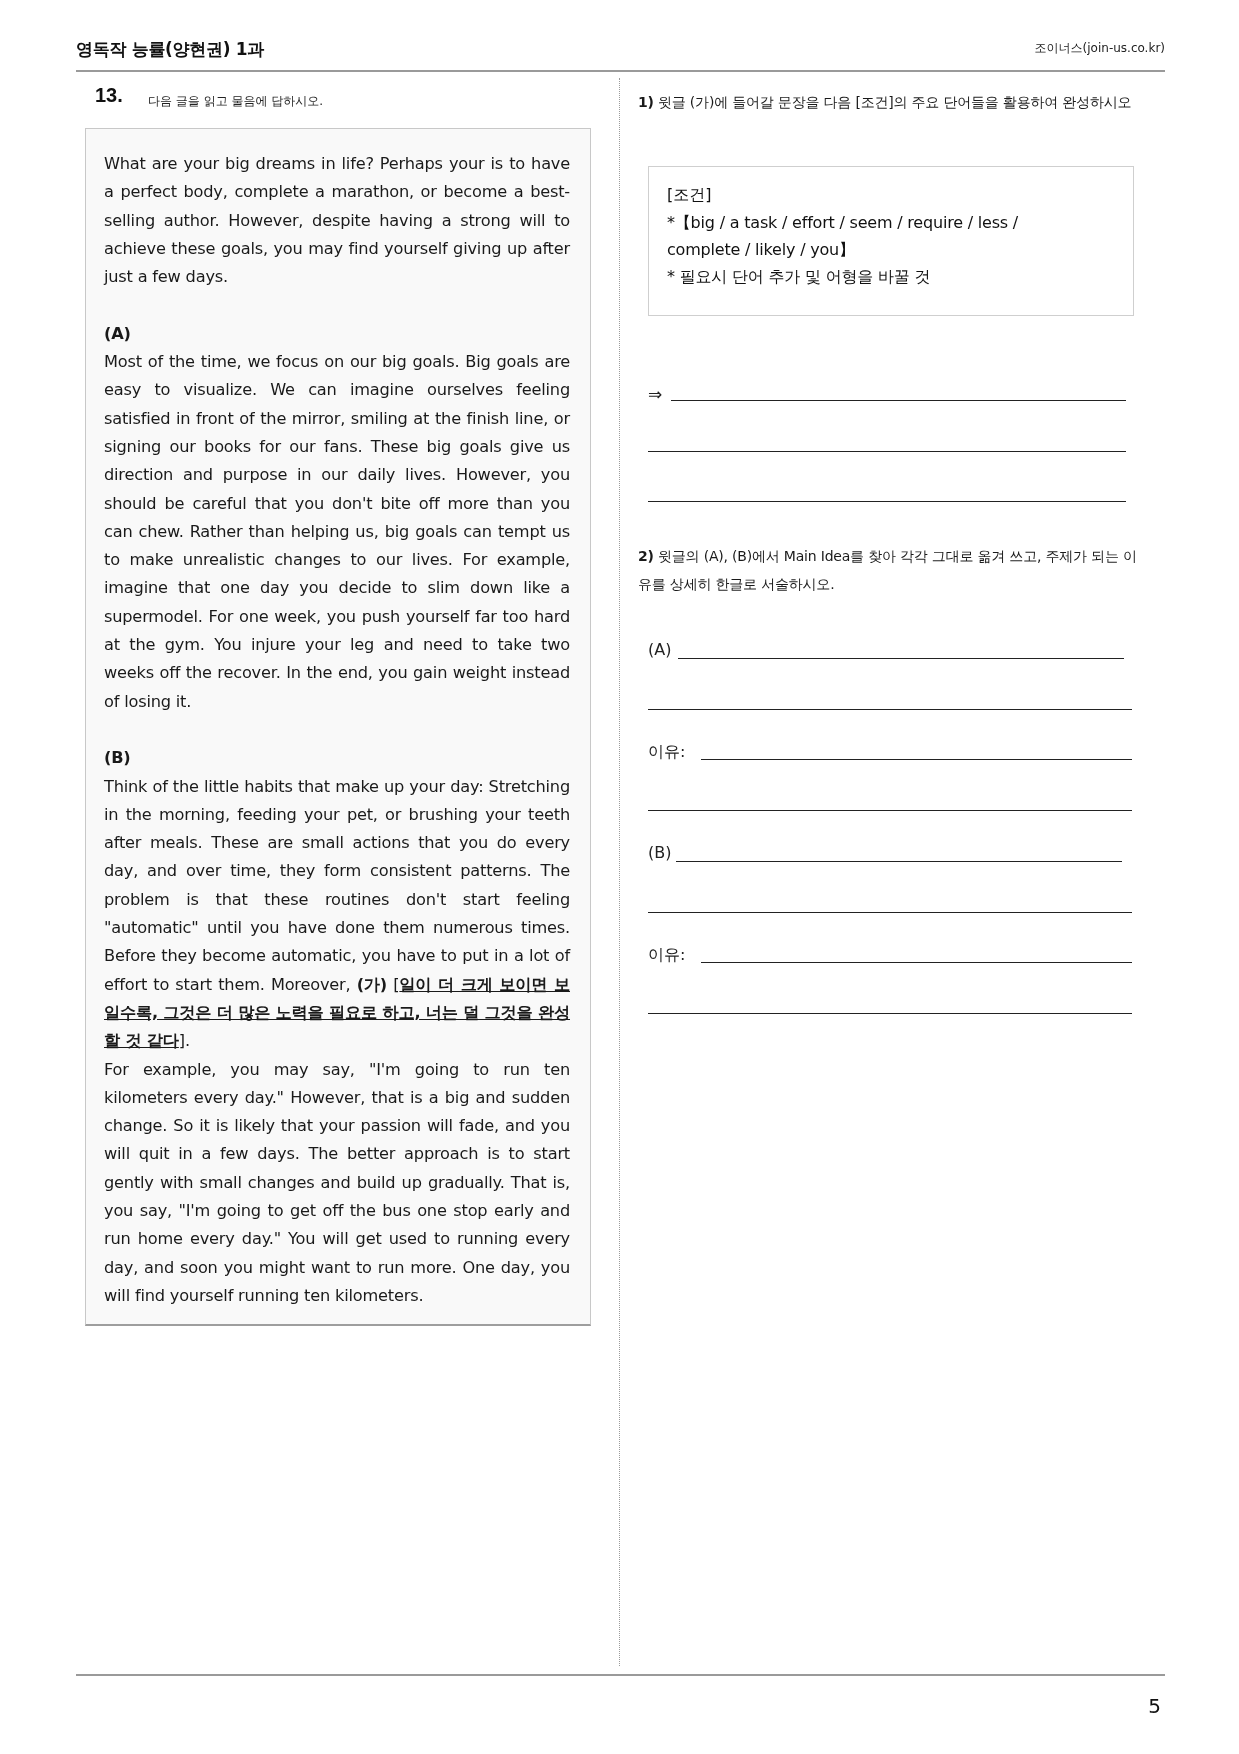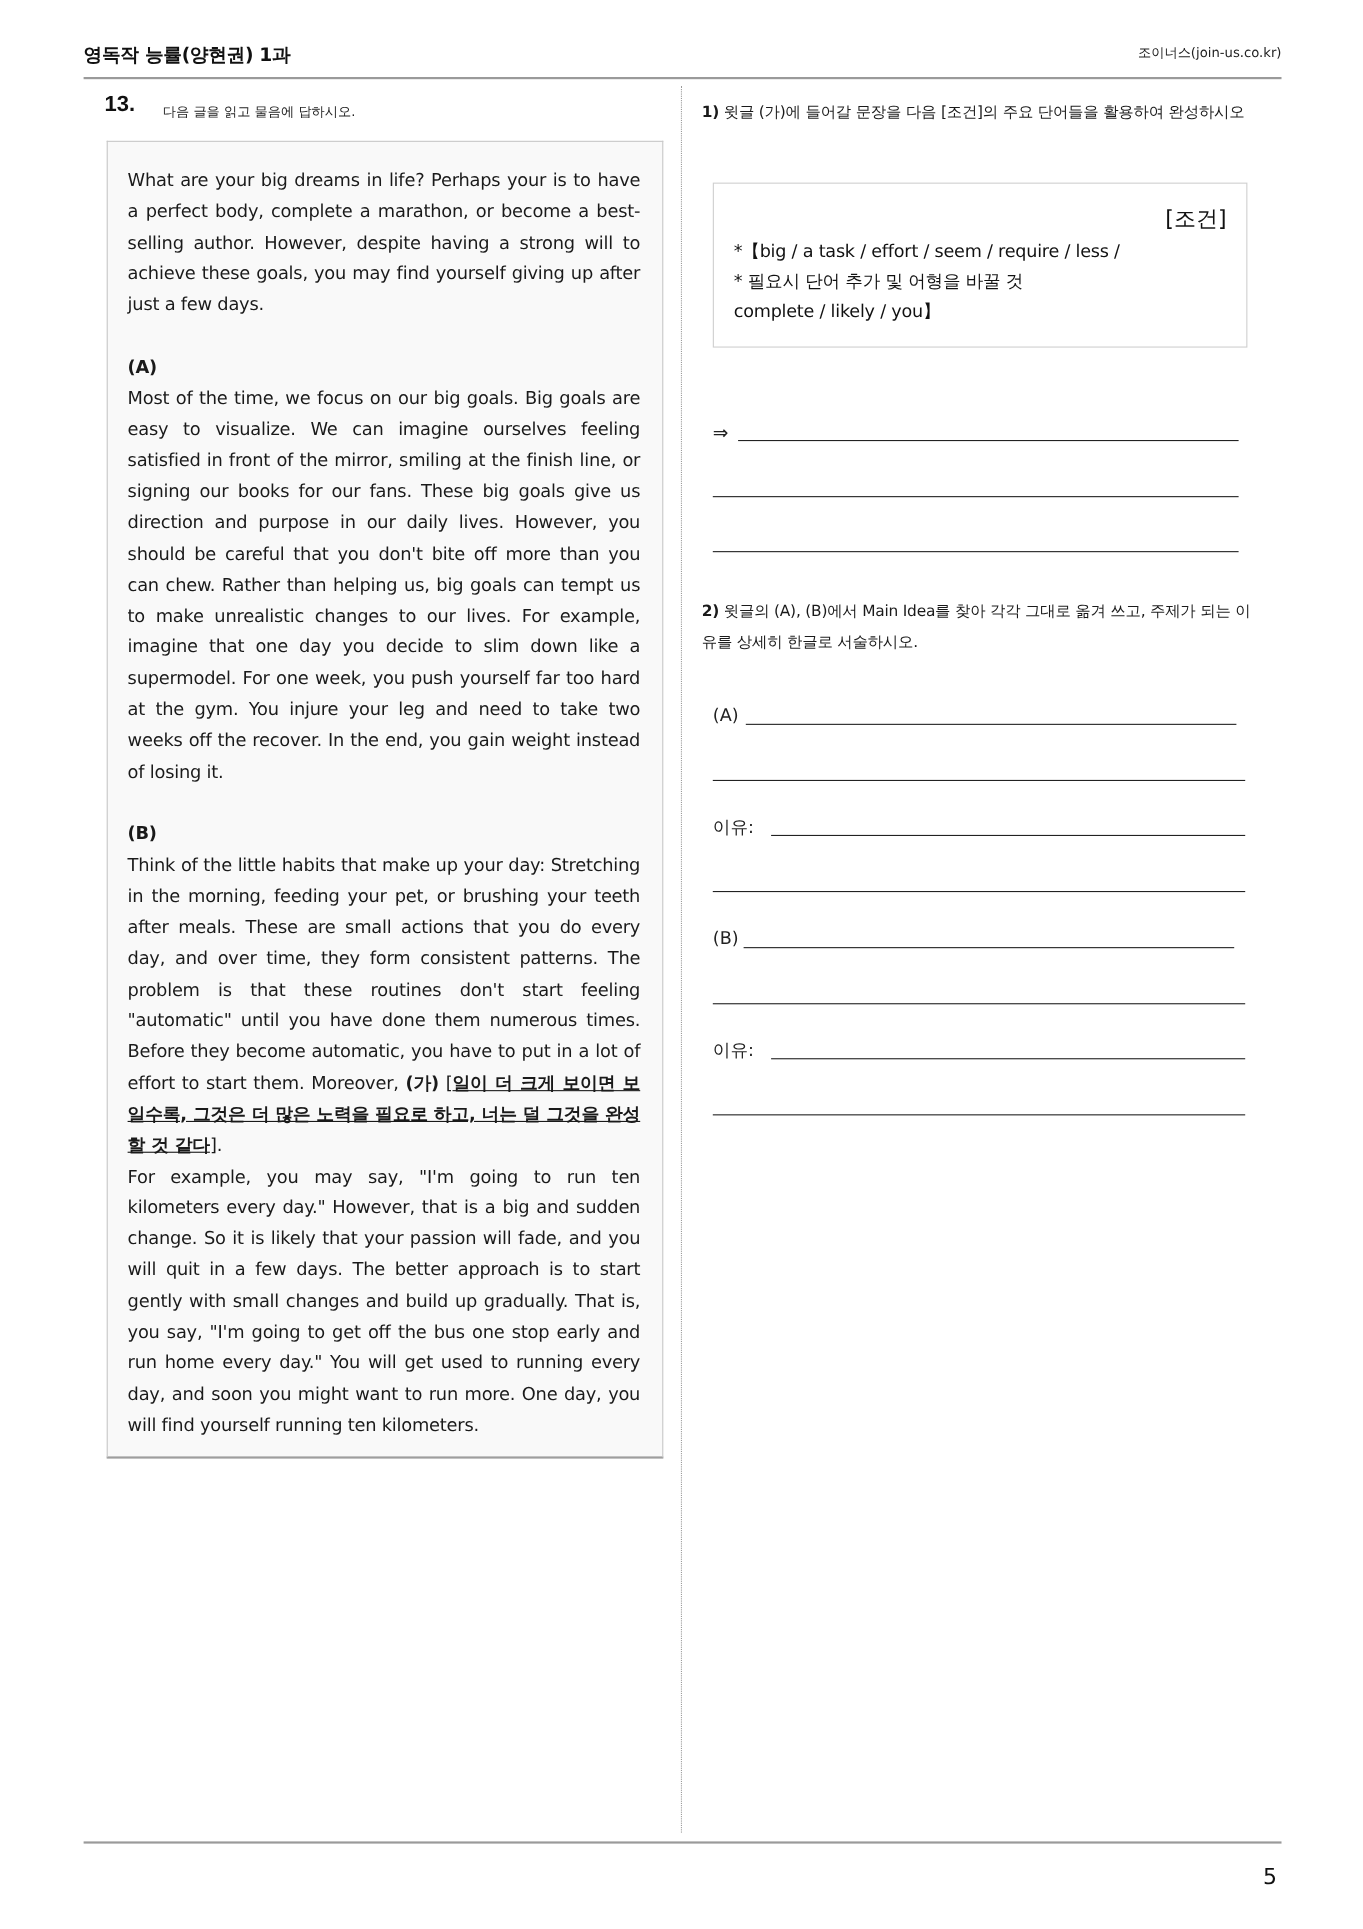--- a/index.html
+++ b/index.html
@@ -8,36 +8,36 @@
 
   .header-title { position: absolute; left: 76px; top: 38px; font-size: 17px; font-weight: bold; letter-spacing: -0.3px; }
   .header-site { position: absolute; right: 74px; top: 40px; font-size: 12px; color: #222; }
   .header-rule { position: absolute; left: 76px; top: 70px; width: 1089px; height: 2px; background: #9a9a9a; }
 
   .col-divider { position: absolute; left: 619px; top: 78px; height: 1588px; width: 0; border-left: 1px dotted #9a9a9a; }
 
   .q-num { position: absolute; left: 95px; top: 84px; font-size: 20px; font-weight: bold; font-family: "Liberation Sans", sans-serif; }
   .q-prompt { position: absolute; left: 148px; top: 93px; font-size: 12px; color: #222; }
 
-  .passage { position: absolute; left: 97px; top: 128px; width: 506px; height: 1198px;
+  .passage { position: absolute; left: 85px; top: 128px; width: 506px; height: 1198px;
              background: #f9f9f9; border: 1px solid #c8c8c8; border-bottom: 2px solid #9e9e9e;
              padding: 21px 20px 0 18px; }
   .passage p { font-size: 16.2px; line-height: 28.3px; text-align: justify; color: #1a1a1a; letter-spacing: -0.2px; }
   .passage .label { font-weight: bold; }
   .passage .gap { height: 28.3px; }
   .passage .blank-marker { font-weight: bold; }
   .passage .ko-bold { font-weight: bold; text-decoration: underline; }
 
   .right { position: absolute; left: 638px; top: 88px; width: 510px; }
   .sub-q { font-size: 14px; line-height: 28px; color: #1a1a1a; letter-spacing: -0.2px; }
   .sub-q b { font-weight: bold; }
 
   .cond-box { position: absolute; left: 648px; top: 166px; width: 486px; height: 150px;
               border: 1px solid #cfcfcf; padding: 18px 18px 0 18px; }
-  .cond-title { text-align: right; font-size: 20px; margin-bottom: 3px; }
+  .cond-title { text-align: left; font-size: 16px; margin-bottom: 3px; }
   .cond-line { font-size: 16px; line-height: 27px; letter-spacing: -0.2px; }
 
   .ans-line { position: absolute; height: 0; border-top: 1.5px solid #222; }
   .ans-label { position: absolute; font-size: 16px; color: #222; }
 
   .footer-rule { position: absolute; left: 76px; top: 1674px; width: 1089px; height: 2px; background: #9a9a9a; }
   .page-num { position: absolute; right: 78px; top: 1694px; font-size: 20px; }
 </style>
 </head>
 <body>
@@ -62,22 +62,22 @@
   <p>For example, you may say, "I'm going to run ten kilometers every day." However, that is a big and sudden change. So it is likely that your passion will fade, and you will quit in a few days. The better approach is to start gently with small changes and build up gradually. That is, you say, "I'm going to get off the bus one stop early and run home every day." You will get used to running every day, and soon you might want to run more. One day, you will find yourself running ten kilometers.</p>
 </div>
 
 <div class="right">
   <p class="sub-q"><b>1)</b><span> 윗글 (가)에 들어갈 문장을 다음 [조건]의 주요 단어들을 활용하여 완성하시오</span></p>
 </div>
 
 <div class="cond-box">
   <div class="cond-title">[조건]</div>
   <div class="cond-line">*【big / a task / effort / seem / require / less /</div>
+  <div class="cond-line">complete / likely / you】</div>
   <div class="cond-line">* 필요시 단어 추가 및 어형을 바꿀 것</div>
-  <div class="cond-line">complete / likely / you】</div>
 </div>
 
 <span class="ans-label" style="left:648px; top:384px; font-size:17px;">⇒</span>
 <div class="ans-line" style="left:671px; top:400px; width:455px;"></div>
 <div class="ans-line" style="left:648px; top:451px; width:478px;"></div>
 <div class="ans-line" style="left:648px; top:501px; width:478px;"></div>
 
 <div class="right" style="top:542px;">
   <p class="sub-q"><b>2)</b><span> 윗글의 (A), (B)에서 Main Idea를 찾아 각각 그대로 옮겨 쓰고, 주제가 되는 이유를 상세히 한글로 서술하시오.</span></p>
 </div>

